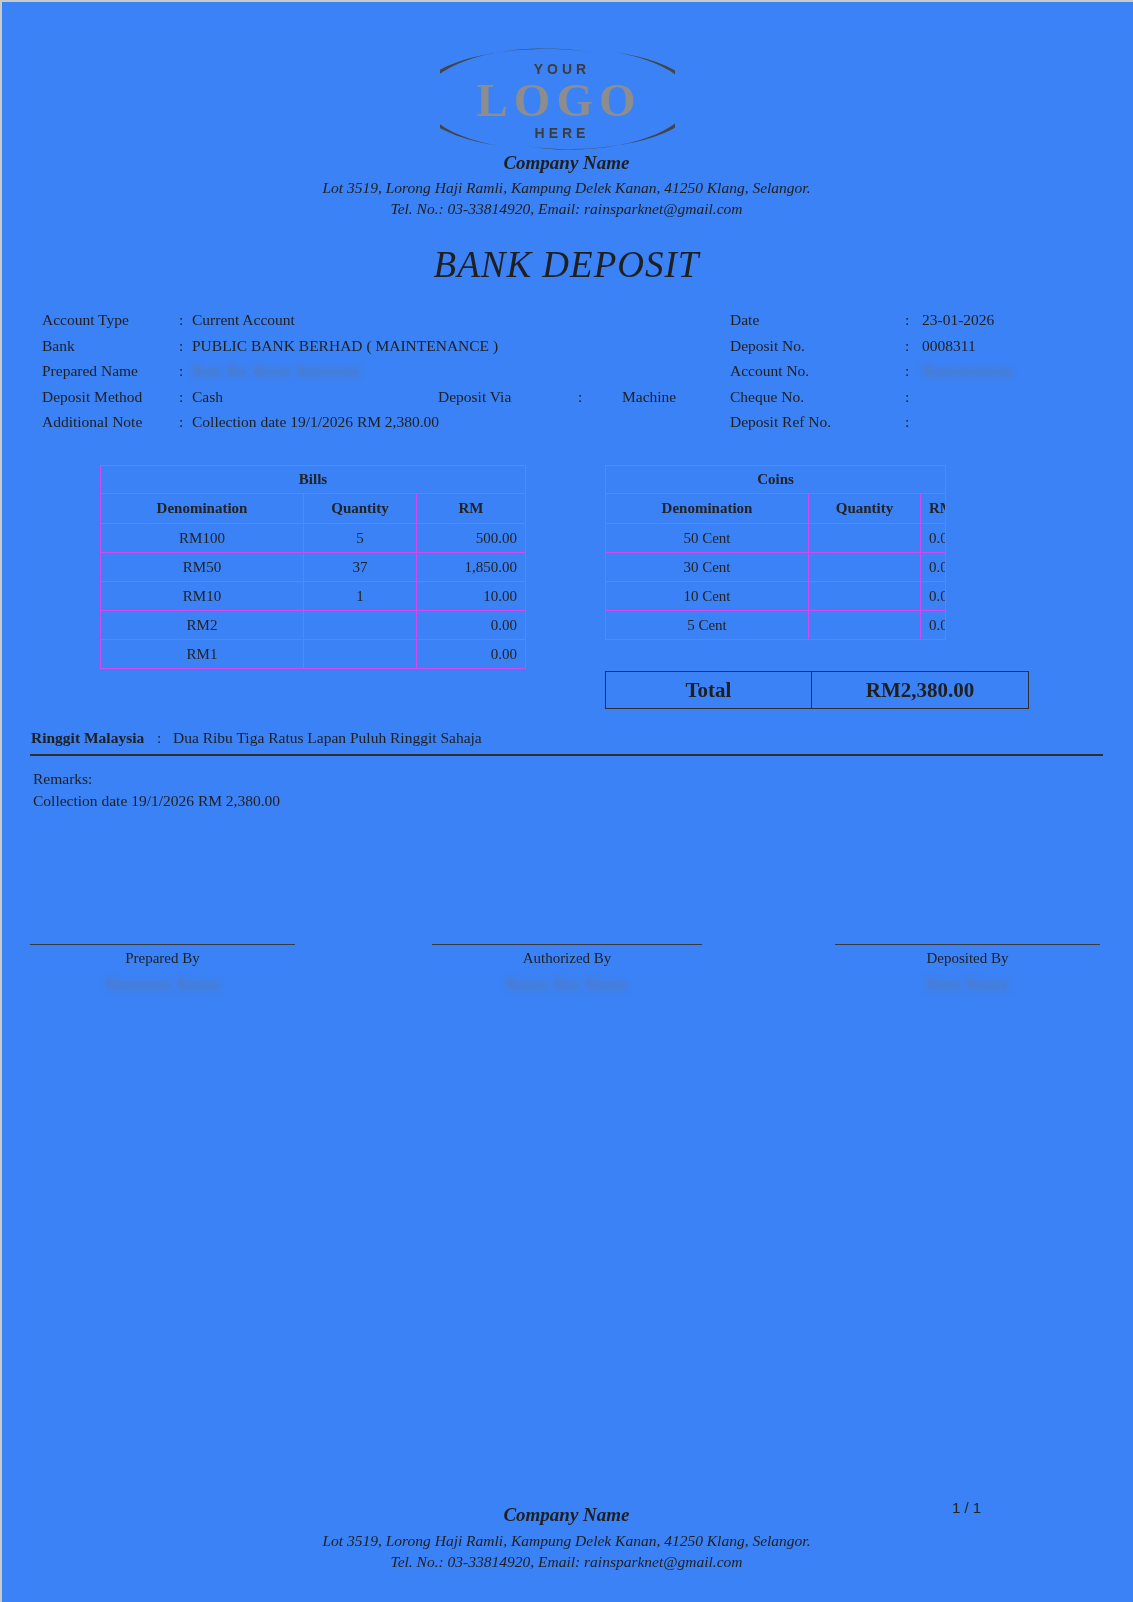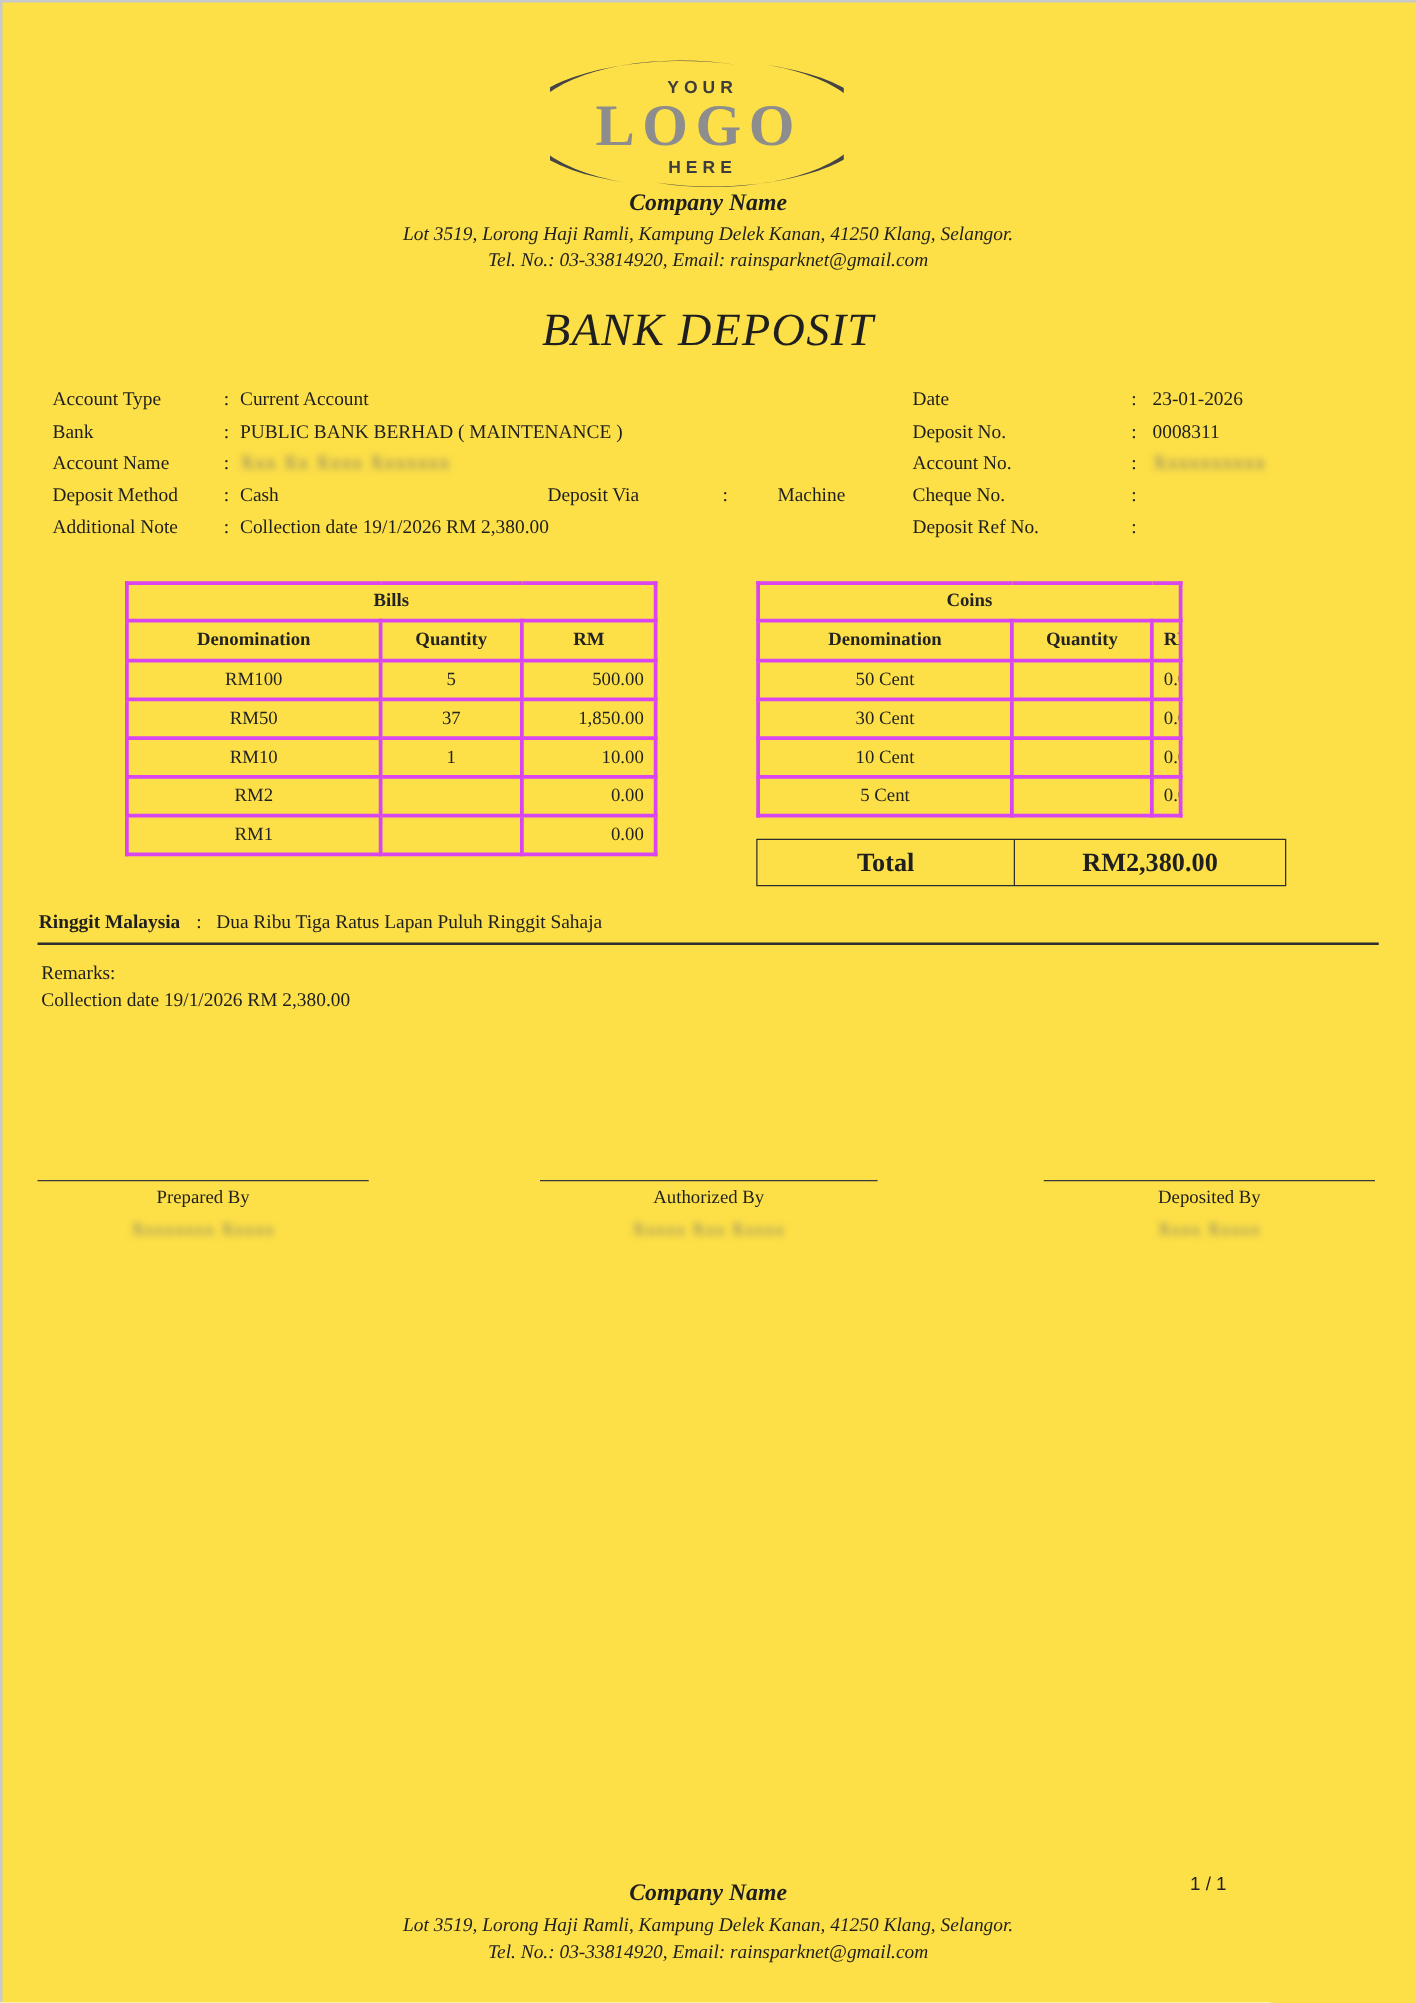--- a/index.html
+++ b/index.html
@@ -1,34 +1,34 @@
 <!DOCTYPE html>
 <html><head>
 <meta charset="utf-8">
 <style>
   html,body { margin:0; padding:0; background:#ffffff; }
   .page {
-    position:relative; width:1133px; height:1602px; background:#fde047;
+    position:relative; width:1133px; height:1602px; background:#3b82f6;
     font-family:"Liberation Serif", serif; color:#1f1f1f; overflow:hidden;
   }
   .edge-top  { position:absolute; left:0; top:0; width:1133px; height:2px; background:#c9c9c9; }
   .edge-left { position:absolute; left:0; top:0; width:2px; height:1602px; background:#c9c9c9; }
 
   .abs { position:absolute; white-space:nowrap; }
   .centered { left:0; width:1133px; text-align:center;font-style:italic; }
 
   .co-name   { top:152px; font-size:19px; font-weight:bold; }
   .co-addr   { top:179px; font-size:15.5px; }
   .co-tel    { top:200px; font-size:15.5px; }
   .doc-title { top:243px; font-size:37px; letter-spacing:1px; }
 
   .f  { position:absolute; font-size:15.5px; white-space:nowrap; }
 
   .tbl { position:absolute; border-collapse:collapse; table-layout:fixed; font-size:15px; color:#232323; }
-  .tbl th, .tbl td { border:3px solid #d946ef; padding:0 8px; height:28px; text-align:center; overflow:hidden; }
+  .tbl th, .tbl td { border:1px solid #d946ef; padding:0 8px; height:28px; text-align:center; overflow:hidden; }
   .tbl tr.t-title th { font-weight:bold; height:27px; }
   .tbl tr.t-head  th { font-weight:bold; height:29px; }
   .tbl td.num { text-align:right; }
 
   .total-bar { position:absolute; left:605px; top:671px; width:424px; height:38px;
                border:1px solid #2e2e2e; display:flex; font-weight:bold; font-size:21px; box-sizing:border-box; }
   .total-label { width:205px; border-right:1px solid #2e2e2e; display:flex; align-items:center; justify-content:center; }
   .total-value { flex:1; display:flex; align-items:center; justify-content:center;text-align:center; }
 
   .rule { position:absolute; height:0; border-top:2px solid #2f2f2f; }
@@ -68,21 +68,21 @@
   <div class="abs centered doc-title">BANK DEPOSIT</div>
 
   <span class="f" style="left:42px;top:311px">Account Type</span>
   <span class="f" style="left:179px;top:311px">:</span>
   <span class="f" style="left:192px;top:311px">Current Account</span>
 
   <span class="f" style="left:42px;top:337px">Bank</span>
   <span class="f" style="left:179px;top:337px">:</span>
   <span class="f" style="left:192px;top:337px">PUBLIC BANK BERHAD ( MAINTENANCE )</span>
 
-  <span class="f" style="left:42px;top:362px">Account Name</span>
+  <span class="f" style="left:42px;top:362px">Prepared Name</span>
   <span class="f" style="left:179px;top:362px">:</span>
   <span class="f redact" style="left:192px;top:362px">Xxx Xx Xxxx Xxxxxxx</span>
 
   <span class="f" style="left:42px;top:388px">Deposit Method</span>
   <span class="f" style="left:179px;top:388px">:</span>
   <span class="f" style="left:192px;top:388px">Cash</span>
   <span class="f" style="left:438px;top:388px">Deposit Via</span>
   <span class="f" style="left:578px;top:388px">:</span>
   <span class="f" style="left:622px;top:388px">Machine</span>
 

